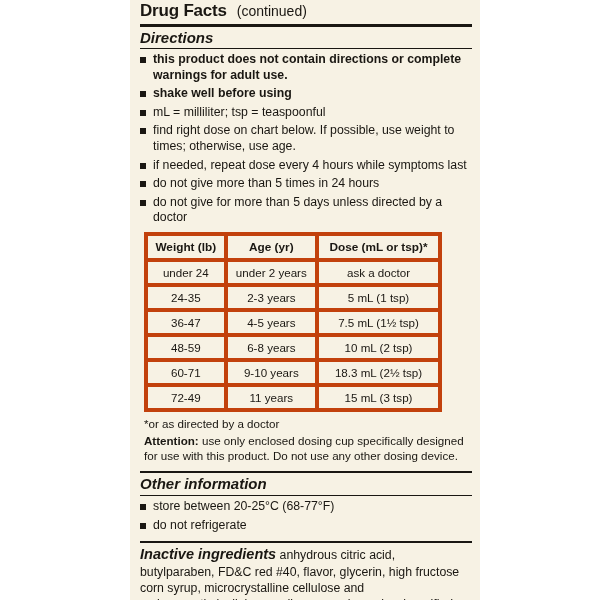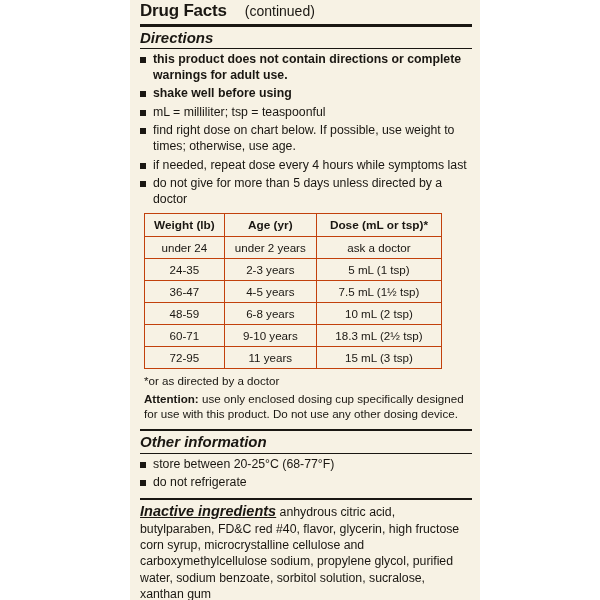--- a/index.html
+++ b/index.html
@@ -32,21 +32,21 @@
     border-top: 2px solid #1a1712;
     margin: 3px 0 2px 0;
   }
   .rule-thin {
     border-top: 1px solid #1a1712;
     margin: 2px 0 3px 0;
   }
   .title-row {
     display: flex;
     align-items: baseline;
-    gap: 18px;
+    gap: 10px;
     padding-top: 1px;
   }
   .title-main {
     font-weight: bold;
     font-size: 17px;
     letter-spacing: -0.2px;
   }
   .title-cont {
     font-size: 14px;
   }
@@ -81,21 +81,21 @@
   .bullets li.reg {
     font-weight: normal;
   }
   table.dose {
     border-collapse: collapse;
     width: 298px;
     margin: 6px 0 4px 4px;
     font-size: 11.6px;
   }
   table.dose th, table.dose td {
-    border: 1px solid #c2410c;
+    border: 4px solid #c2410c;
     text-align: center;
     padding: 4px 2px;
   }
   table.dose th {
     font-weight: bold;
     font-size: 11.8px;
   }
   .note {
     font-size: 11.6px;
     line-height: 1.3;
@@ -112,21 +112,20 @@
   }
   .inactive {
     font-size: 12.3px;
     line-height: 1.32;
     margin-top: 2px;
   }
   .inactive .lead {
     font-style: italic;
     font-weight: bold;
     font-size: 14.5px;
-    text-decoration: underline;
   }
 </style>
 </head>
 <body>
 
 <div id="label">
 
   <div class="title-row">
     <span class="title-main">Drug Facts</span>
     <span class="title-cont">(continued)</span>
@@ -136,20 +135,21 @@
 
   <div class="section-head">Directions</div>
   <div class="rule-thin"></div>
 
   <ul class="bullets">
     <li>this product does not contain directions or complete warnings for adult use.</li>
     <li>shake well before using</li>
     <li class="reg">mL = milliliter; tsp = teaspoonful</li>
     <li class="reg">find right dose on chart below. If possible, use weight to times; otherwise, use age.</li>
     <li class="reg">if needed, repeat dose every 4 hours while symptoms last</li>
+    <li class="reg">do not give more than 5 times in 24 hours</li>
     <li class="reg">do not give for more than 5 days unless directed by a doctor</li>
   </ul>
 
   <table class="dose">
     <thead>
       <tr>
         <th>Weight (lb)</th>
         <th>Age (yr)</th>
         <th>Dose (mL or tsp)*</th>
       </tr>
@@ -174,21 +174,21 @@
         <td>48-59</td>
         <td>6-8 years</td>
         <td>10 mL (2 tsp)</td>
       </tr>
       <tr>
         <td>60-71</td>
         <td>9-10 years</td>
         <td>18.3 mL (2½ tsp)</td>
       </tr>
       <tr>
-        <td>72-95</td>
+        <td>72-49</td>
         <td>11 years</td>
         <td>15 mL (3 tsp)</td>
       </tr>
     </tbody>
   </table>
 
   <div class="note">*or as directed by a doctor</div>
   <div class="note"><b>Attention:</b><span> use only enclosed dosing cup specifically designed for use with this product. Do not use any other dosing device.</span></div>
 
   <div class="rule-med" style="margin-top:8px"></div>

